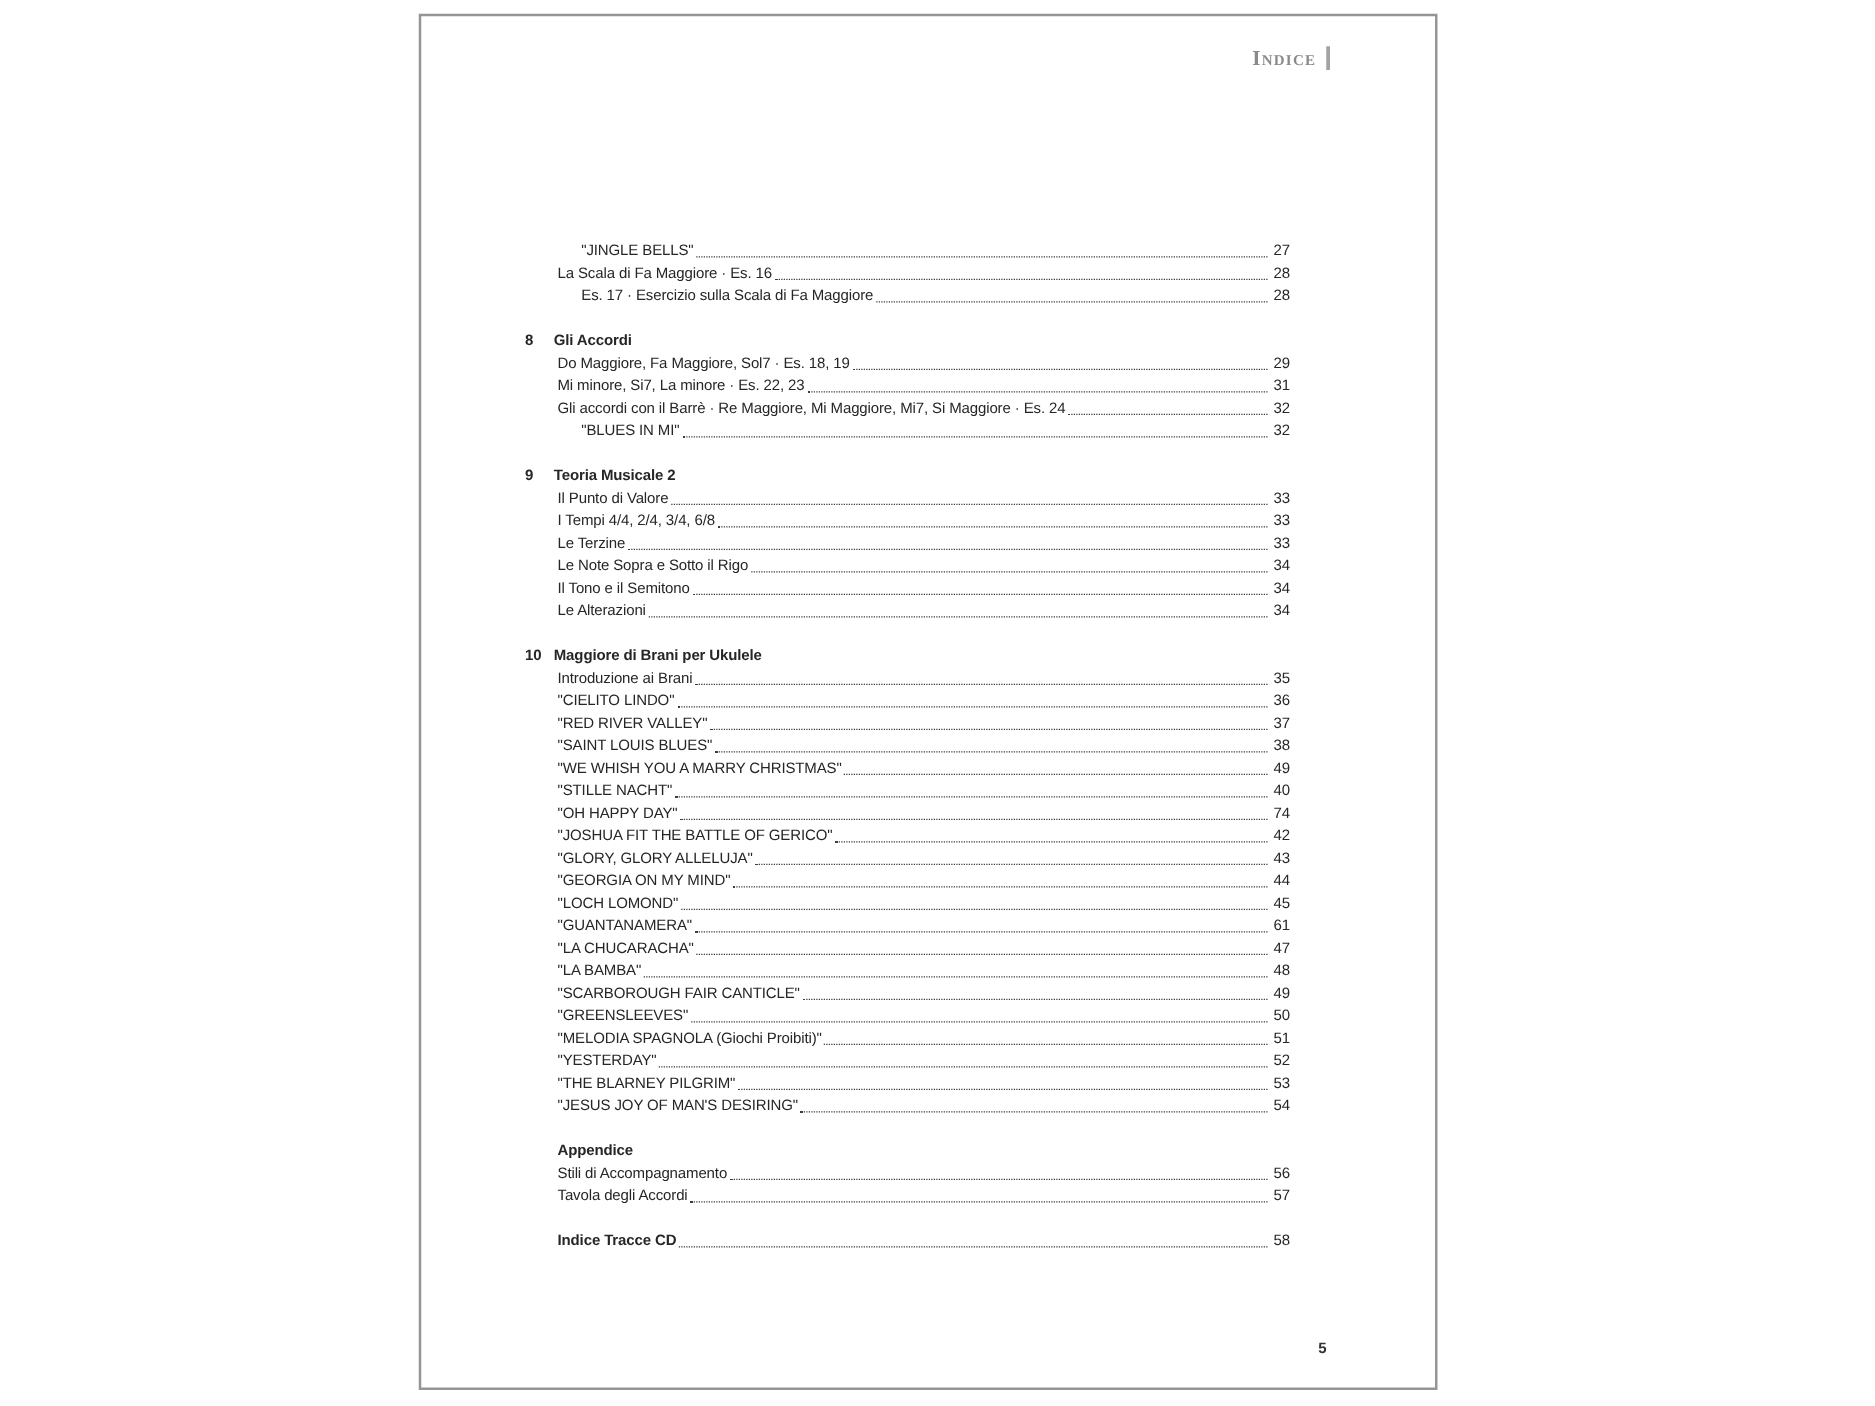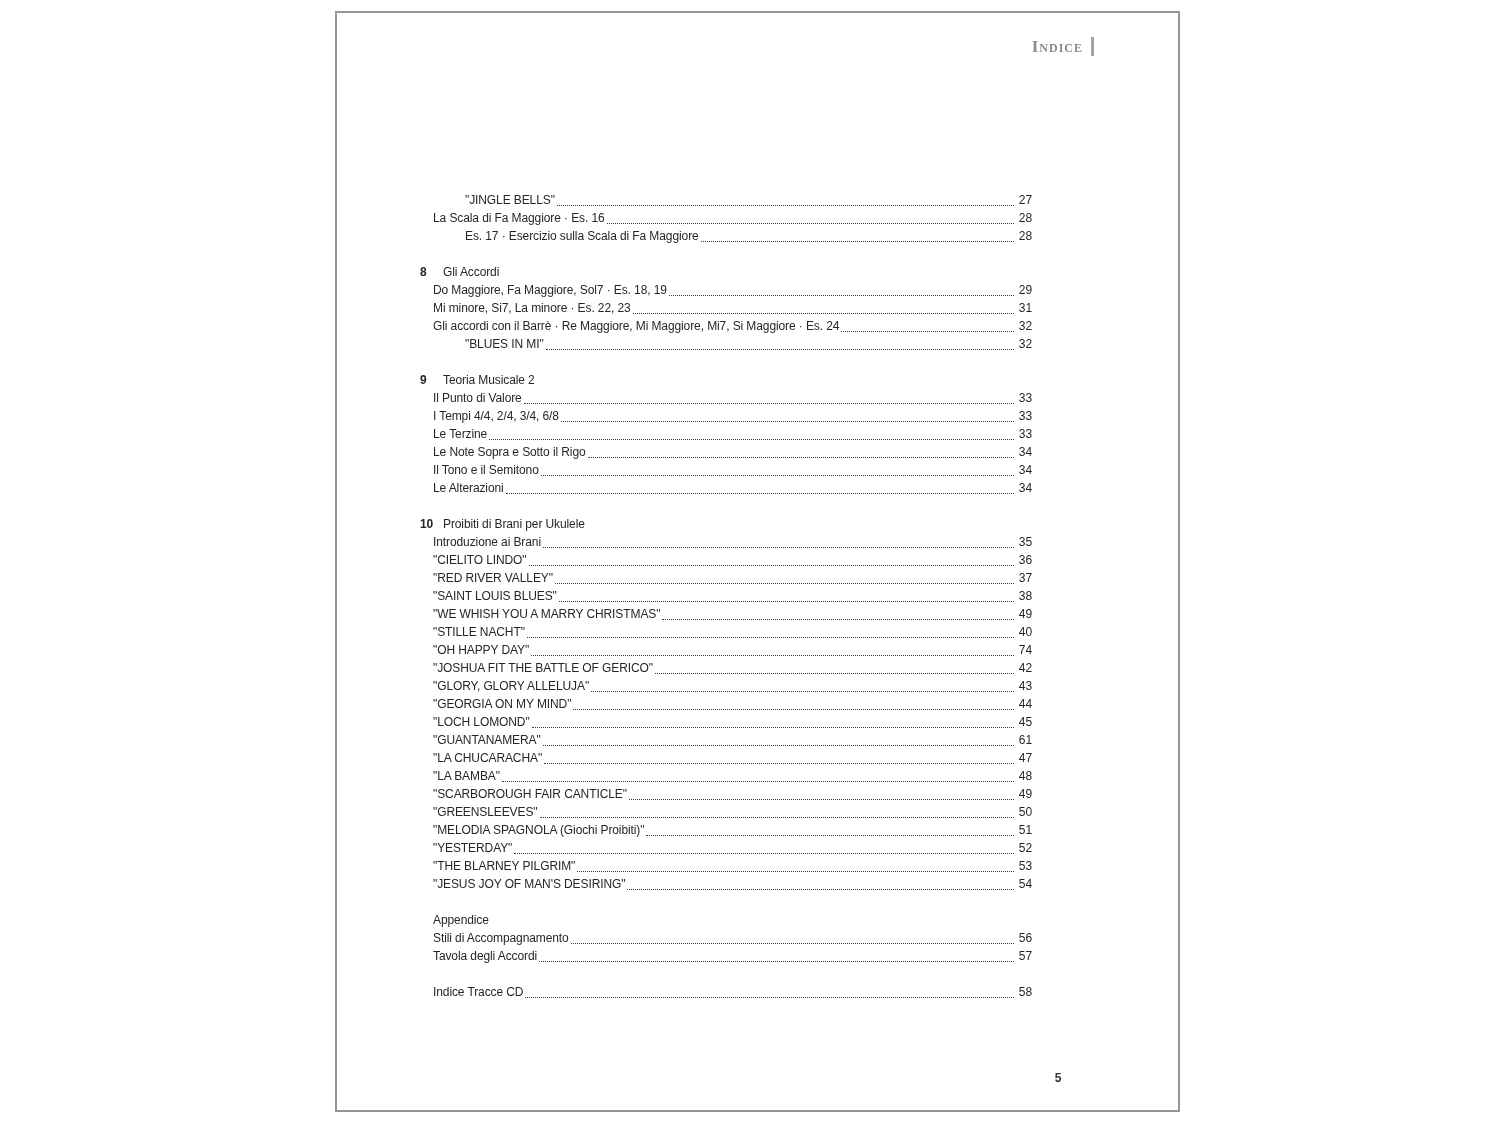--- a/index.html
+++ b/index.html
@@ -4,21 +4,21 @@
 <style>
   html, body { margin: 0; padding: 0; background: #ffffff; }
   body {
     width: 1500px; height: 1125px; position: relative;
     font-family: "Liberation Sans", sans-serif;
     -webkit-font-smoothing: antialiased;
   }
   .page {
     position: absolute; left: 335px; top: 11px;
     width: 811px; height: 1097px;
-    background: #ffffff; border: 2px solid #959595; padding-left: 30px;
+    background: #ffffff; border: 2px solid #959595;
   }
   .page-header {
     position: absolute; top: 24px; right: 84px;
     white-space: nowrap;
   }
   .header-title {
     font-family: "Liberation Serif", serif;
     font-variant: small-caps; font-weight: bold;
     font-size: 17px; letter-spacing: 1px; color: #8a8a8a;
   }
@@ -26,25 +26,25 @@
     display: inline-block; width: 3px; height: 19px;
     background: #a3a3a3; margin-left: 8px; vertical-align: -4px;
   }
   .toc {
     position: absolute; left: 83px; top: 178px; width: 612px;
     font-size: 12px; line-height: 18px; color: #262626;
     letter-spacing: -0.1px;
   }
   .toc-section { margin-bottom: 18px; }
   .toc-section:last-child { margin-bottom: 0; }
-  .row { display: flex; align-items: baseline; margin-left: 13px; height: 18px; }
+  .row { display: flex; align-items: baseline; margin-left: 26px; height: 18px; }
   .row.hasnum { margin-left: 0; }
   .row.indent { margin-left: 45px; }
   .num { width: 23px; flex: none; font-weight: bold; }
-  .heading .label { font-weight: normal; }
+  .heading .label { font-weight: bold; }
   .label { flex: none; white-space: nowrap; }
   .leader {
     flex: 1; align-self: flex-end;
     border-bottom: 1px dotted #3d3d3d;
     margin: 0 0 3px 2px; min-width: 8px;
   }
   .page-num { flex: none; min-width: 18px; text-align: right; }
   .footer-num {
     position: absolute; left: 710px; top: 1058px; width: 22px;
     text-align: center; font-weight: bold; font-size: 12px; color: #333333;
@@ -134,21 +134,21 @@
         </div>
         <div class="row">
           <span class="label">Le Alterazioni</span>
           <span class="leader"></span>
           <span class="page-num">34</span>
         </div>
       </div>
       <div class="toc-section">
         <div class="row heading hasnum">
           <span class="num">10</span>
-          <span class="label">Proibiti di Brani per Ukulele</span>
+          <span class="label">Maggiore di Brani per Ukulele</span>
         </div>
         <div class="row">
           <span class="label">Introduzione ai Brani</span>
           <span class="leader"></span>
           <span class="page-num">35</span>
         </div>
         <div class="row">
           <span class="label">"CIELITO LINDO"</span>
           <span class="leader"></span>
           <span class="page-num">36</span>

